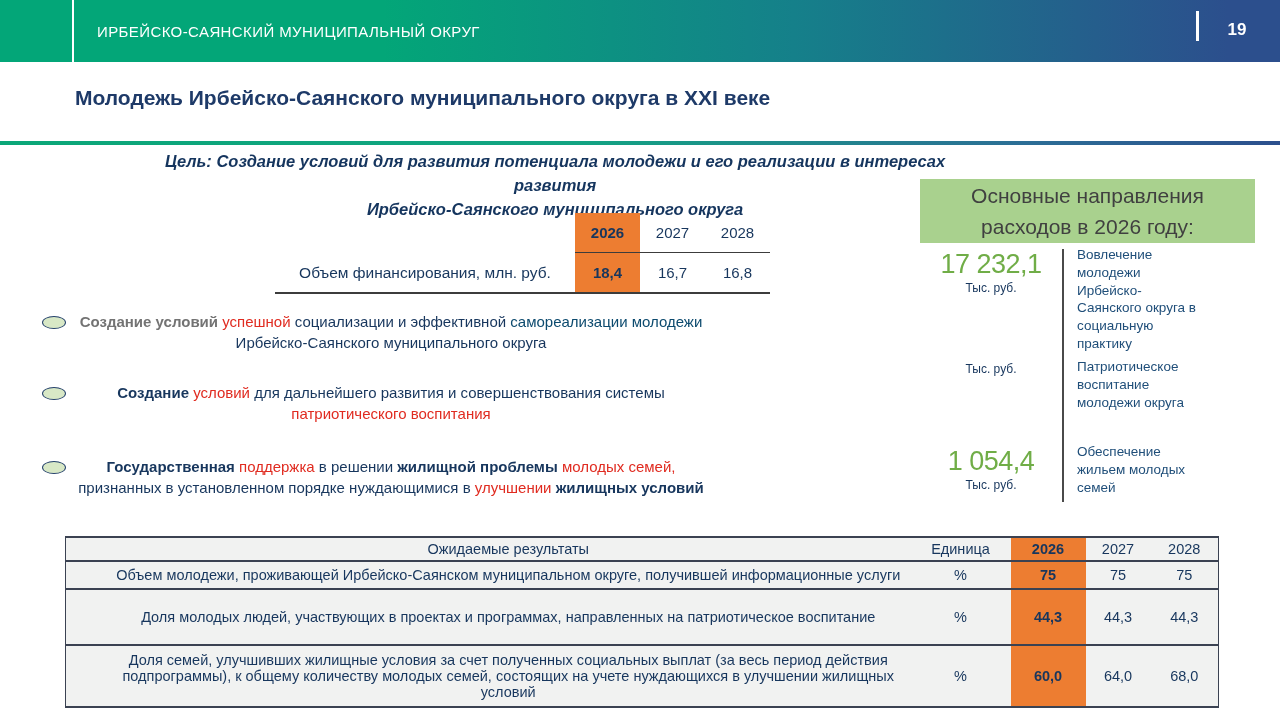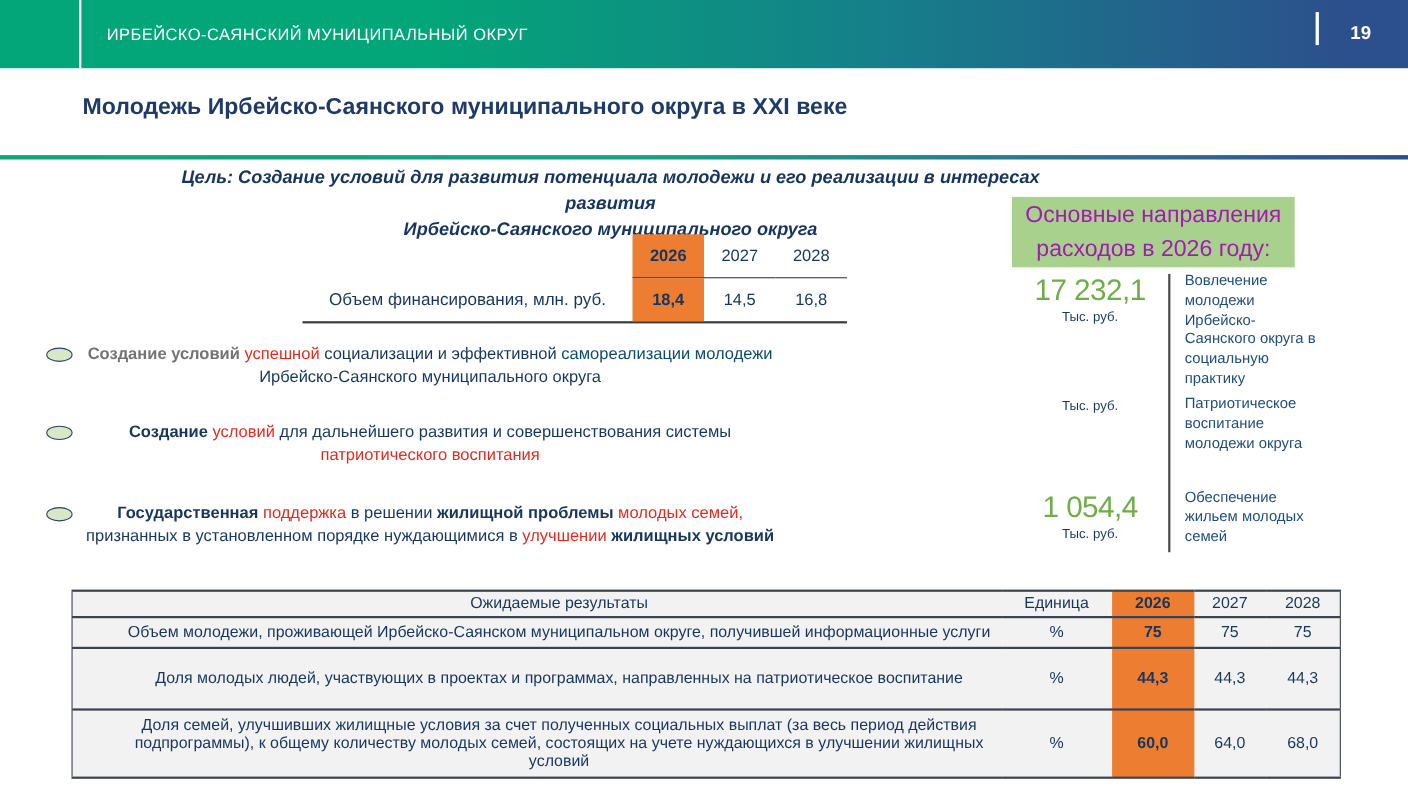--- a/index.html
+++ b/index.html
@@ -27,22 +27,22 @@
   .fin{position:absolute;left:275px;top:213px;width:495px;border-bottom:2px solid #3c3c3c;}
   .fin-row{display:flex;}
   .fin-label{width:300px;display:flex;align-items:center;justify-content:center;
     font-size:15.5px;color:#17365d;height:39px;}
   .fin-cell{width:65px;height:39px;display:flex;align-items:center;justify-content:center;
     font-size:15px;color:#17365d;}
   .fin-head .fin-cell{border-bottom:1.5px solid #3c3c3c;}
   .fin-head .fin-label{border-bottom:none;}
   .cell-orange{background:#ed7d31;font-weight:700;}
   
-  .dir-box{position:absolute;left:920px;top:179px;width:257px;height:64px;background:#a9d18e;
-    color:#a21caf;font-size:21px;line-height:1.5;text-align:center;display:flex;align-items:center;justify-content:center;padding:2px 6px;box-sizing:border-box;}
+  .dir-box{position:absolute;left:920px;top:179px;width:335px;height:64px;background:#a9d18e;
+    color:#404040;font-size:21px;line-height:1.5;text-align:center;display:flex;align-items:center;justify-content:center;padding:2px 6px;box-sizing:border-box;}
   .alloc-vline{position:absolute;left:1062px;top:249px;width:2px;height:253px;background:#4a4a4a;}
   .alloc{position:absolute;left:920px;width:290px;display:flex;}
   .alloc-num{width:142px;text-align:center;padding-top:3px;}
   .alloc-amount{font-size:27px;color:#70ad47;letter-spacing:-.5px;}
   .alloc-unit{font-size:12px;color:#17365d;margin-top:1px;}
   .alloc-desc{margin-left:15px;width:127px;font-size:13.5px;line-height:1.32;color:#1f4e79;}
   .alloc-1{top:246px;} .alloc-2{top:358px;} .alloc-3{top:443px;}
   
   .bullet{position:absolute;left:42px;width:662px;display:flex;}
   .bullet-1{top:312px;} .bullet-2{top:383px;} .bullet-3{top:457px;}
@@ -90,21 +90,21 @@
   <div class="fin">
     <div class="fin-row fin-head">
       <div class="fin-label"></div>
       <div class="fin-cell cell-orange">2026</div>
       <div class="fin-cell">2027</div>
       <div class="fin-cell">2028</div>
     </div>
     <div class="fin-row">
       <div class="fin-label">Объем финансирования, млн. руб.</div>
       <div class="fin-cell cell-orange">18,4</div>
-      <div class="fin-cell">14,5</div>
+      <div class="fin-cell">16,7</div>
       <div class="fin-cell">16,8</div>
     </div>
   </div>
 
   <div class="dir-box">Основные направления расходов в 2026 году:</div>
   <div class="alloc-vline"></div>
 
   <div class="alloc alloc-1">
     <div class="alloc-num">
       <div class="alloc-amount">17 232,1</div>

